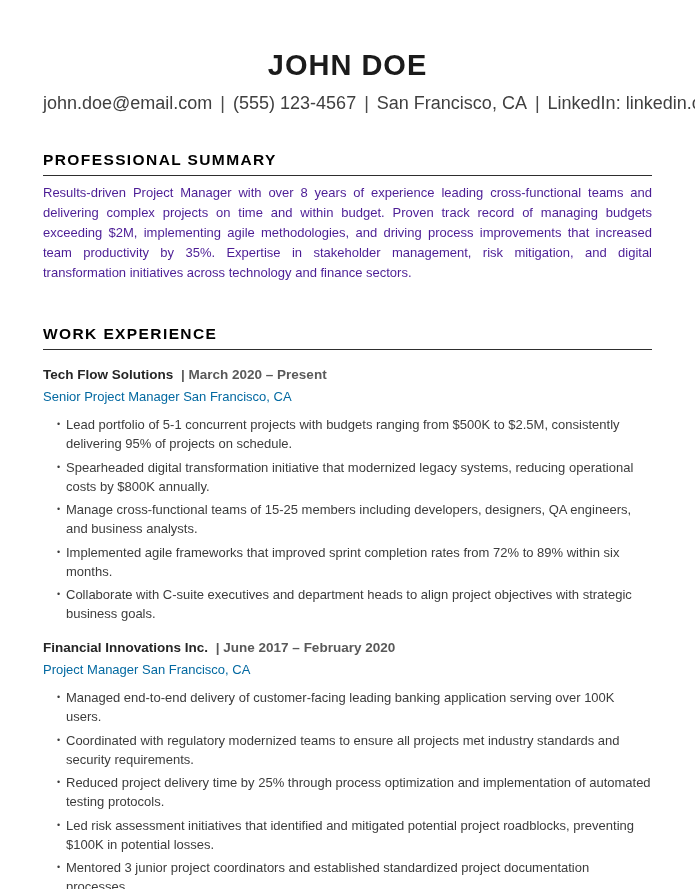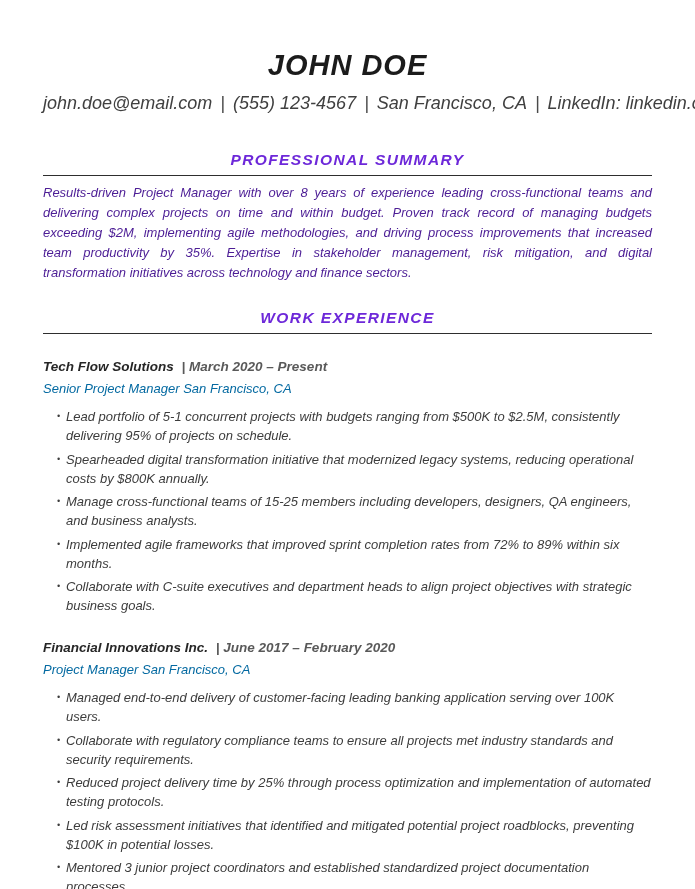--- a/index.html
+++ b/index.html
@@ -9,21 +9,20 @@
     height: 889px;
     font-family: "Liberation Sans", "DejaVu Sans", sans-serif;
     color: #3d3d3d;
     overflow: hidden;
   }
   .page {
     width: 695px;
     height: 889px;
     padding: 50px 43px 14px 43px;
     background: #ffffff;
-    font-style: italic;
   }
   
   .name {
     text-align: center;
     font-size: 29px;
     font-weight: 800;
     letter-spacing: 1px;
     color: #1b1b1b;
     line-height: 1.1;
   }
@@ -39,36 +38,35 @@
     display: inline-block;
     margin: 0 8px;
     color: #4a4a4a;
   }
   
   h2.section-heading {
     margin-top: 35px;
     font-size: 15.5px;
     font-weight: 700;
     letter-spacing: 1.4px;
-    color: #6d28d9;
+    color: #000000;
     padding-bottom: 6px;
     border-bottom: 1.5px solid #2e2e2e;
-    text-align: center;
   }
-  h2.section-heading.experience { margin-top: 26px; }
+  h2.section-heading.experience { margin-top: 42px; }
   
   .summary-text {
     margin-top: 7px;
     font-size: 13px;
     line-height: 20px;
     color: #4c1d95;
     text-align: justify;
   }
   
-  .job { margin-top: 23px; }
+  .job { margin-top: 15px; }
   .job + .job { }
   .job-header {
     font-size: 13.5px;
     font-weight: 700;
     line-height: 20px;
   }
   .job-header .company { color: #262626; }
   .job-header .dates { color: #595959; margin-left: 4px; }
   .job-sub {
     margin-top: 2px;
@@ -154,21 +152,21 @@
         <span class="dates">| June 2017 – February 2020</span>
       </div>
       <div class="job-sub">Project Manager San Francisco, CA</div>
       <ul class="bullets">
         <li>
             <span class="marker">•</span>
             <span class="btext">Managed end-to-end delivery of customer-facing leading banking application serving over 100K users.</span>
           </li>
         <li>
             <span class="marker">•</span>
-            <span class="btext">Collaborate with regulatory compliance teams to ensure all projects met industry standards and security requirements.</span>
+            <span class="btext">Coordinated with regulatory modernized teams to ensure all projects met industry standards and security requirements.</span>
           </li>
         <li>
             <span class="marker">•</span>
             <span class="btext">Reduced project delivery time by 25% through process optimization and implementation of automated testing protocols.</span>
           </li>
         <li>
             <span class="marker">•</span>
             <span class="btext">Led risk assessment initiatives that identified and mitigated potential project roadblocks, preventing $100K in potential losses.</span>
           </li>
         <li>

